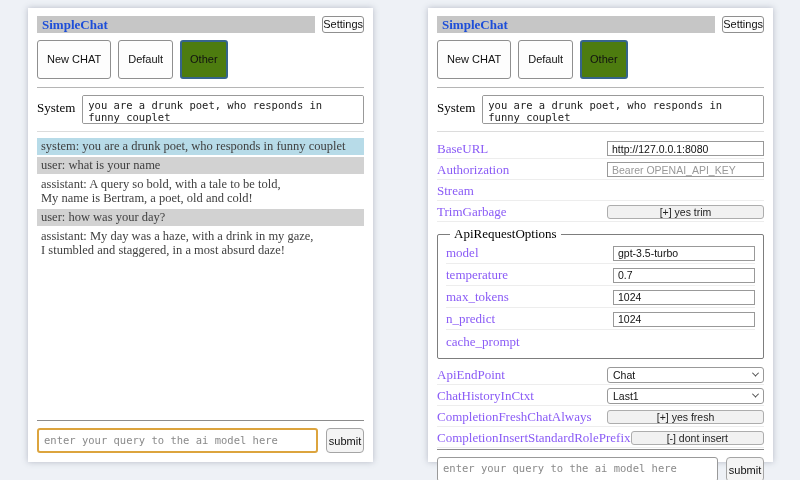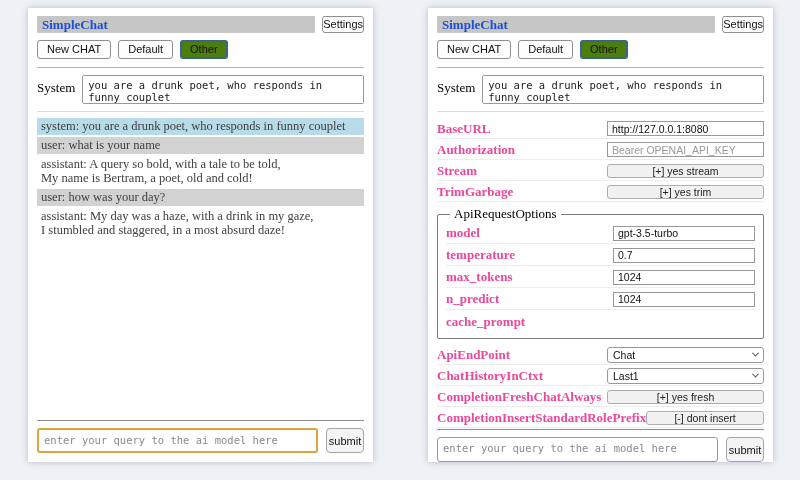--- a/index.html
+++ b/index.html
@@ -25,21 +25,21 @@
   .titlebar {
     flex:1; background:#c6c6c6; height:17px; line-height:17px;
     padding-left:5px; font-weight:bold; font-size:13px; color:#1d4ed8;
   }
   .btn {
     font-family:"Liberation Sans", sans-serif; font-size:11px; color:#111;
     background:#fdfdfd; border:1px solid #8f8f8f; border-radius:3px;
     padding:1px 0; cursor:pointer; line-height:13px;
   }
   .toolbar { display:flex; gap:7px; margin-top:7px; }
-  .toolbar .btn { padding:2px 9px; }
+  .toolbar .btn { padding:12px 9px; }
   .toolbar .btn.selected {
     background:#4d7c0f; border:2px solid #36648b; padding:1px 8px;
   }
   hr { border:none; border-top:1px solid #b5b5b5; margin:8px 0 7px; }
   hr.light { border-top:1px solid #dcdcdc; margin:7px 0 5px; }
   hr.footer-hr { border-top:1px solid #8c8c8c; margin:0 0 7px; }
 
   .system-row { display:flex; gap:7px; align-items:flex-start; }
   .system-row label { font-size:13px; padding-top:5px; }
   .system-row textarea {
@@ -56,21 +56,21 @@
   }
   .msg.sys  { background:#b7dbe8; }
   .msg.user { background:#d2d2d2; }
 
   
   .settings { margin-top:2px; }
   .srow {
     display:flex; justify-content:space-between; align-items:center;
     height:20px; border-bottom:1px solid #ededed; margin-bottom:1px;
   }
-  .slabel { font-size:13px; color:#ec4899;font-weight:bold; }
+  .slabel { font-size:13px; color:#8b5cf6; }
   .ctrl { width:157px; display:flex; }
   .sinput {
     width:100%; height:15px; border:1px solid #999; border-radius:0;
     font-family:"Liberation Sans", sans-serif; font-size:10.5px;
     padding:0 4px; color:#111; outline:none;
   }
   .sinput::placeholder { color:#999; }
   .sbtn {
     width:100%; height:14px; background:#f1f1f1; border:1px solid #adadad;
     border-radius:3px; font-family:"Liberation Sans", sans-serif;
@@ -190,23 +190,20 @@
 
     <div class="srow">
       <span class="slabel">Authorization</span>
       <span class="ctrl">
           <input class="sinput" spellcheck="false" placeholder="Bearer OPENAI_API_KEY" style="">
         </span>
     </div>
 
     <div class="srow">
       <span class="slabel">Stream</span>
-      <span class="ctrl">
-          <button class="sbtn">[+] yes stream</button>
-        </span>
     </div>
 
     <div class="srow">
       <span class="slabel">TrimGarbage</span>
       <span class="ctrl">
           <button class="sbtn">[+] yes trim</button>
         </span>
     </div>
 
     <fieldset class="grp">

